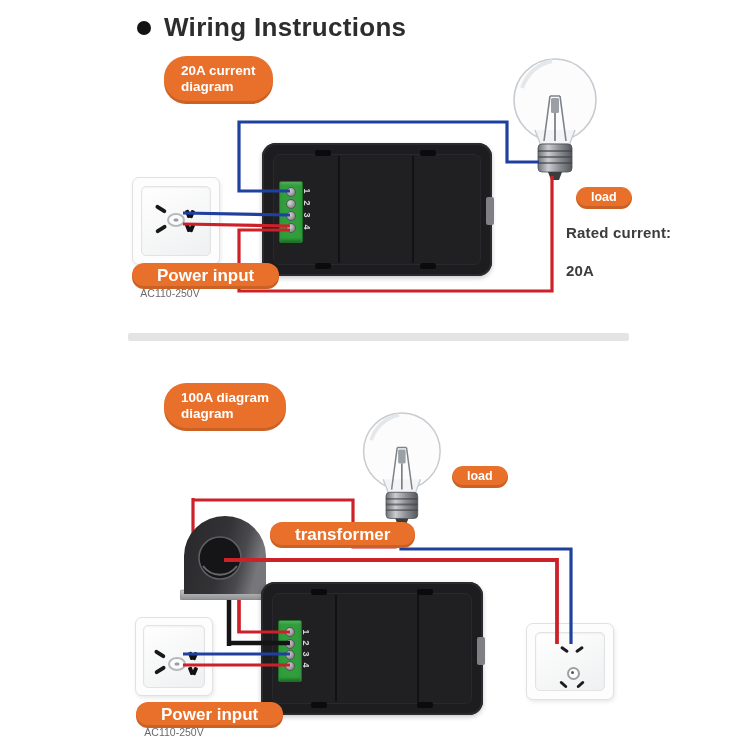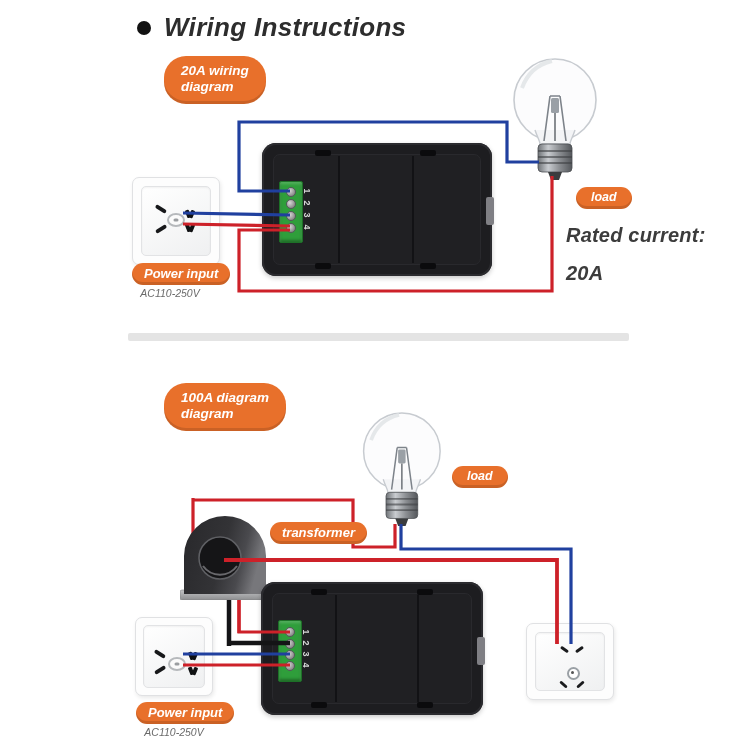--- a/index.html
+++ b/index.html
@@ -7,34 +7,34 @@
     --wire_red:#cd2129; --wire_blue:#20409f; --wire_black:#141416;
     --device:#1d1d20; --green:#2f9e3b;
     --text_dark:#3c3c3c; --text_gray:#6a6a6a;
   }
   html,body{margin:0;padding:0;background:#ffffff;}
   body{font-family:"Liberation Sans", sans-serif; -webkit-font-smoothing:antialiased;}
   #canvas{position:relative;width:750px;height:750px;background:#fff;overflow:hidden;}
 
   .abs{position:absolute;}
   svg.wires{position:absolute;left:0;top:0;width:750px;height:750px;pointer-events:none;}
-  #wires-back{z-index:1;} .component{z-index:2;} #wires-front{z-index:3;} .label-layer{z-index:4;font-style:italic;}
+  #wires-back{z-index:1;} .component{z-index:2;} #wires-front{z-index:3;} .label-layer{z-index:4;}
 
   
   .title-row{left:137px;top:12px;display:flex;align-items:center;gap:13px;}
   .bullet{width:14px;height:14px;border-radius:50%;background:#121212;}
   .page-title{font-size:26px;font-weight:bold;color:#2d2d2d;letter-spacing:.3px;}
-  .rated{font-size:20px;font-weight:bold;color:var(--text_dark);letter-spacing:.2px;}
+  .rated{font-size:15px;font-weight:bold;color:var(--text_dark);letter-spacing:.2px;}
   .volts{font-size:10.5px;color:var(--text_gray);text-align:center;}
 
   
   .badge{background:var(--accent);color:#fff;font-weight:bold;border-radius:22px;
          box-shadow:inset 0 -3px 0 rgba(0,0,0,.13);display:inline-block;}
   .badge.big{font-size:13.5px;line-height:1.22;padding:7px 17px 8px;}
-  .badge.small{font-size:13px;line-height:1;padding:4px 12px 5px;border-radius:12px;}
+  .badge.small{font-size:17px;line-height:1;padding:4px 25px 5px;border-radius:12px;}
 
   .divider{left:128px;top:333px;width:501px;height:8px;background:#e4e4e4;border-radius:2px;}
 
   
   .socket{background:#fdfdfd;border:1px solid #e0e1e3;border-radius:7px;
           box-shadow:1px 2px 4px rgba(0,0,0,.09);}
   .socket .face{position:absolute;background:linear-gradient(150deg,#ffffff,#eff0f1);
           border:1px solid #e2e3e5;border-radius:5px;box-shadow:inset 0 1px 2px rgba(0,0,0,.05);}
   .slot{position:absolute;width:12px;height:3.5px;background:#17181a;border-radius:2px;}
   .oval{position:absolute;width:14px;height:10px;border:2px solid #b6b9bc;border-radius:50%;background:#fbfbfb;}
@@ -78,21 +78,21 @@
   </svg>
 
   <div class="abs title-row label-layer">
     <div class="bullet"></div>
     <div class="page-title">Wiring Instructions</div>
   </div>
 
   <div class="abs divider component"></div>
 
   <div class="abs badge big label-layer" style="left:164px;top:56px;">
-    <div>20A wiring</div>
+    <div>20A current</div>
     <div>diagram</div>
   </div>
 
   <div class="abs socket component" style="left:132px;top:177px;width:86px;height:86px;">
     <div class="face" style="inset:8px;">
       <div class="slot" style="left:13px;top:20px;transform:rotate(32deg);"></div>
       <div class="slot" style="left:13px;top:40px;transform:rotate(-32deg);"></div>
       <div class="oval" style="left:25px;top:26px;"></div>
       <div class="prong" style="left:41px;top:22px;"></div>
       <div class="prong" style="left:41px;top:36px;"></div>

